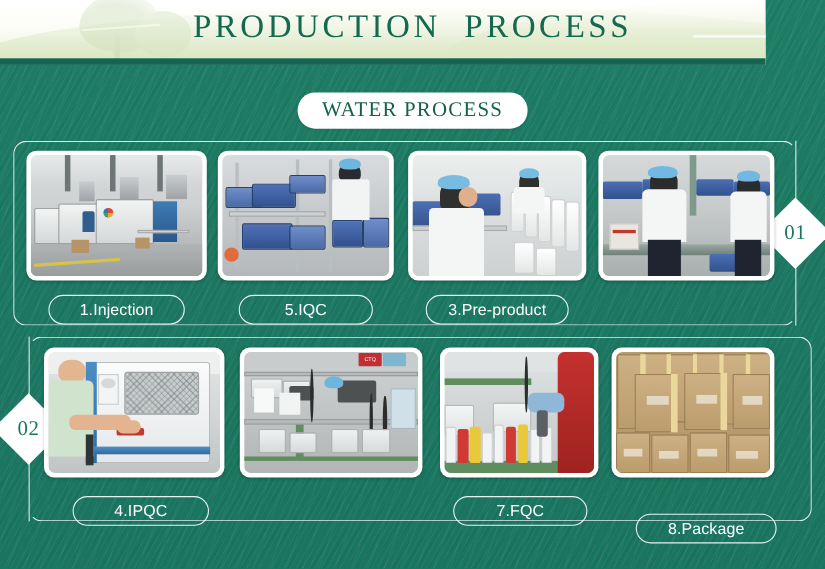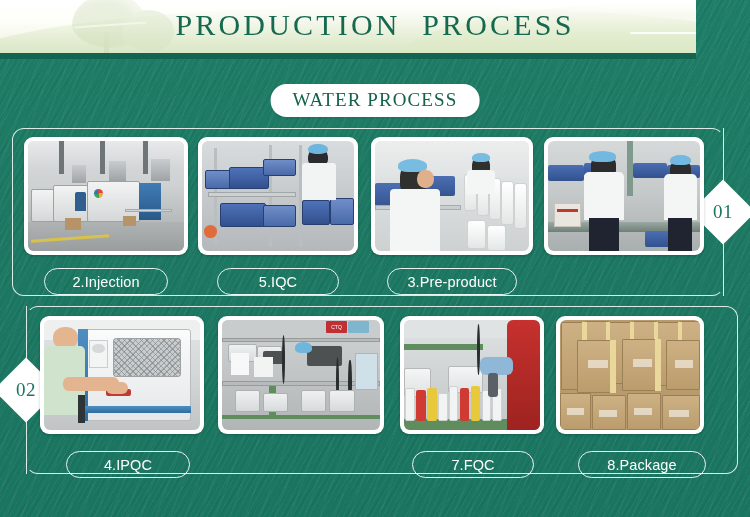--- a/index.html
+++ b/index.html
@@ -437,21 +437,21 @@
         <div class="px hair" style="left:80%; top:16%; width:14%; height:18%;"></div>
         <div class="px cap" style="left:80%; top:13%; width:14%; height:9%;"></div>
         <div class="px person" style="left:76%; top:30%; width:22%; height:42%;"></div>
         <div class="px pants" style="left:79%; top:70%; width:16%; height:30%;"></div>
         <div class="px" style="left:4%; top:56%; width:18%; height:22%; background:#e8e6df; border:1px solid #c7c5bd;"></div>
         <div class="px" style="left:6%; top:62%; width:14%; height:3%; background:#c0392b;"></div>
       </div>
     </div>
   </div>
 
-  <div class="caption" style="left:44px;  top:268px; width:124px;">2.Injection</div>
+  <div class="caption" style="left:44px;  top:268px; width:124px;">1.Injection</div>
   <div class="caption" style="left:217px; top:268px; width:122px;">5.IQC</div>
   <div class="caption" style="left:387px; top:268px; width:130px;">3.Pre-product</div>
 
   <div class="row-frame" id="frame-02"></div>
   <div class="frame-edge" id="edge-02-top"></div>
   <div class="frame-edge" id="edge-02-bot"></div>
   <div class="diamond-badge" id="badge-02">
     <span>02</span>
   </div>
 
@@ -560,15 +560,15 @@
         <div class="px lbl" style="left:5%;  top:80%; width:12%; height:6%;"></div>
         <div class="px lbl" style="left:28%; top:82%; width:13%; height:6%;"></div>
         <div class="px lbl" style="left:53%; top:80%; width:13%; height:6%;"></div>
         <div class="px lbl" style="left:78%; top:82%; width:14%; height:6%;"></div>
       </div>
     </div>
   </div>
 
   <div class="caption" style="left:66px;  top:451px; width:124px;">4.IPQC</div>
   <div class="caption" style="left:412px; top:451px; width:122px;">7.FQC</div>
-  <div class="caption" style="left:578px; top:451px; width:128px;">8.Package</div>
+  <div class="caption" style="left:578px; top:467px; width:128px;">8.Package</div>
 
 </div>
 
 </body></html>

